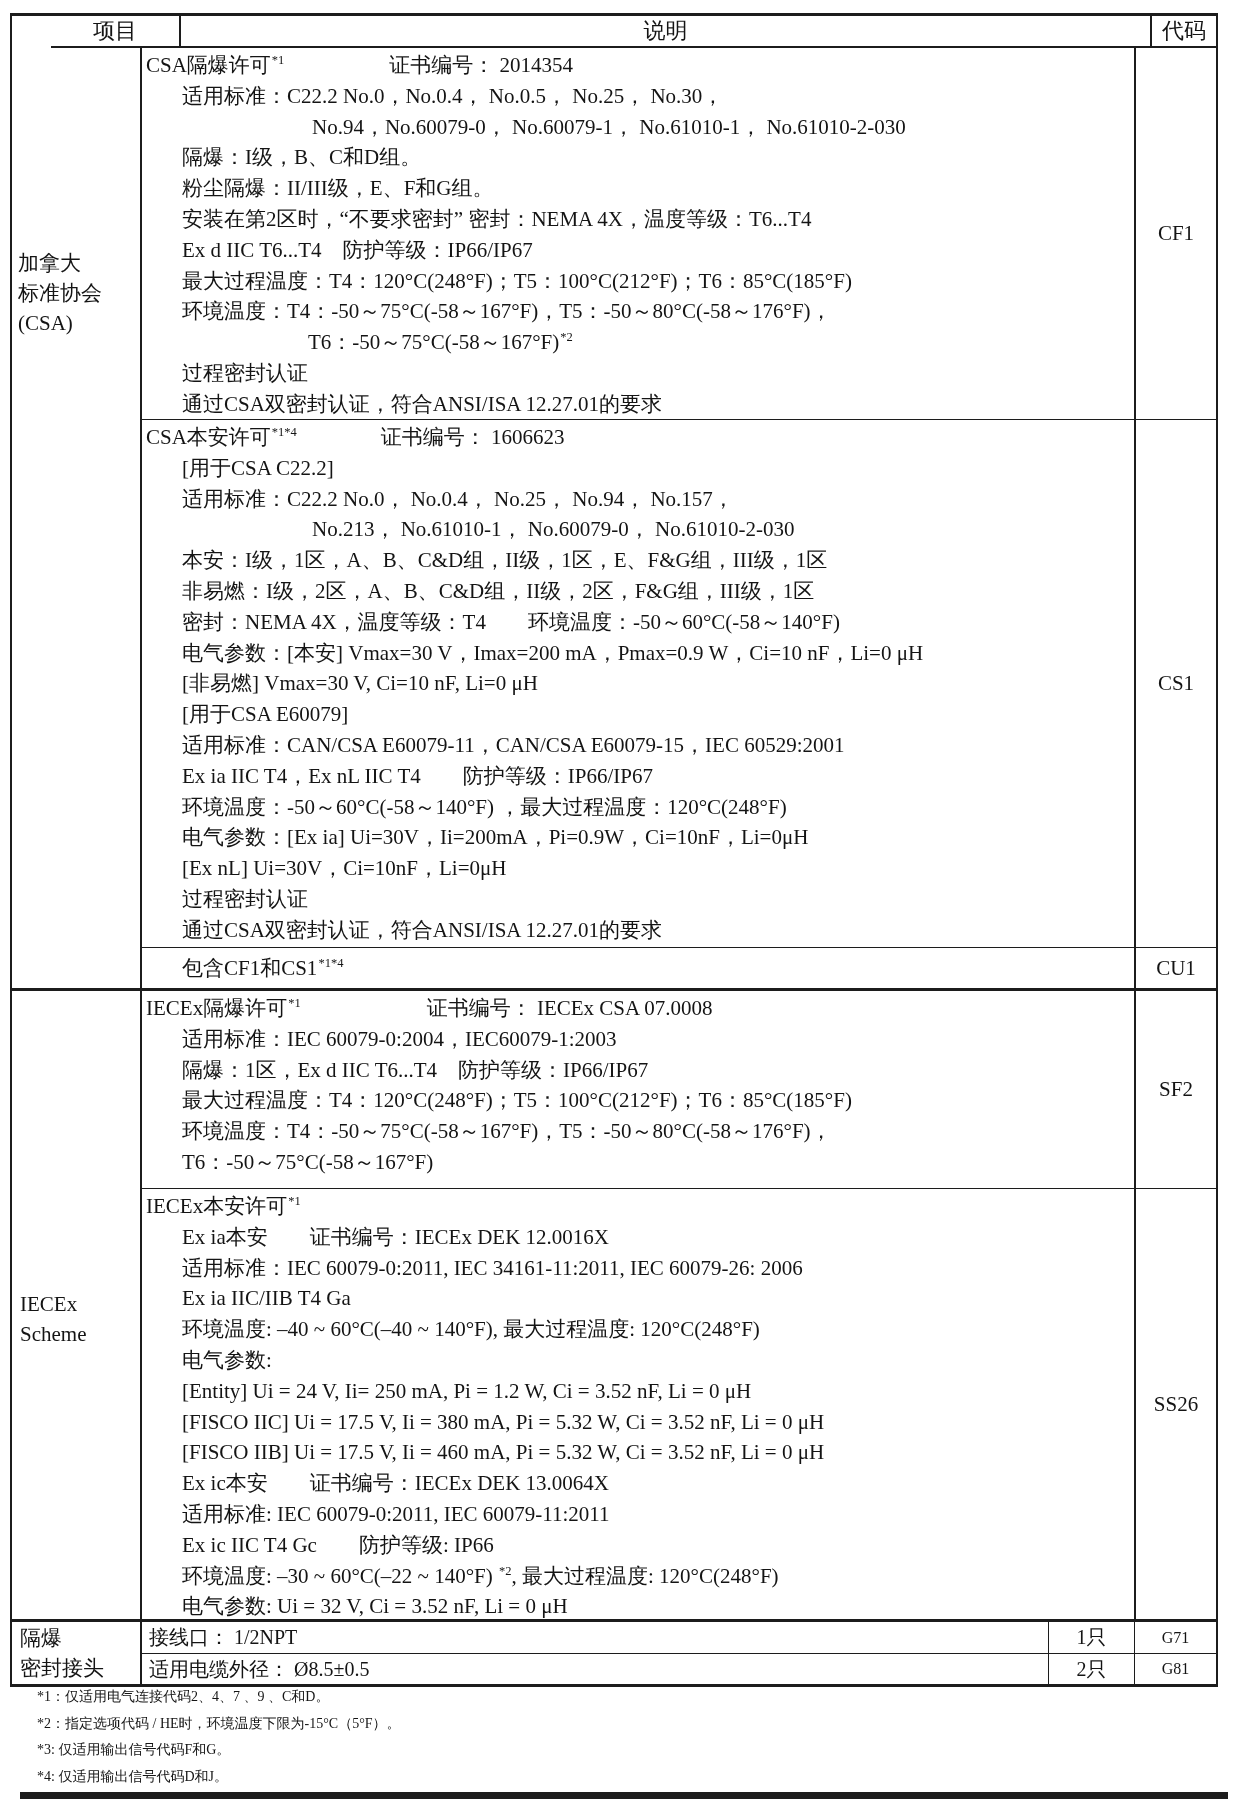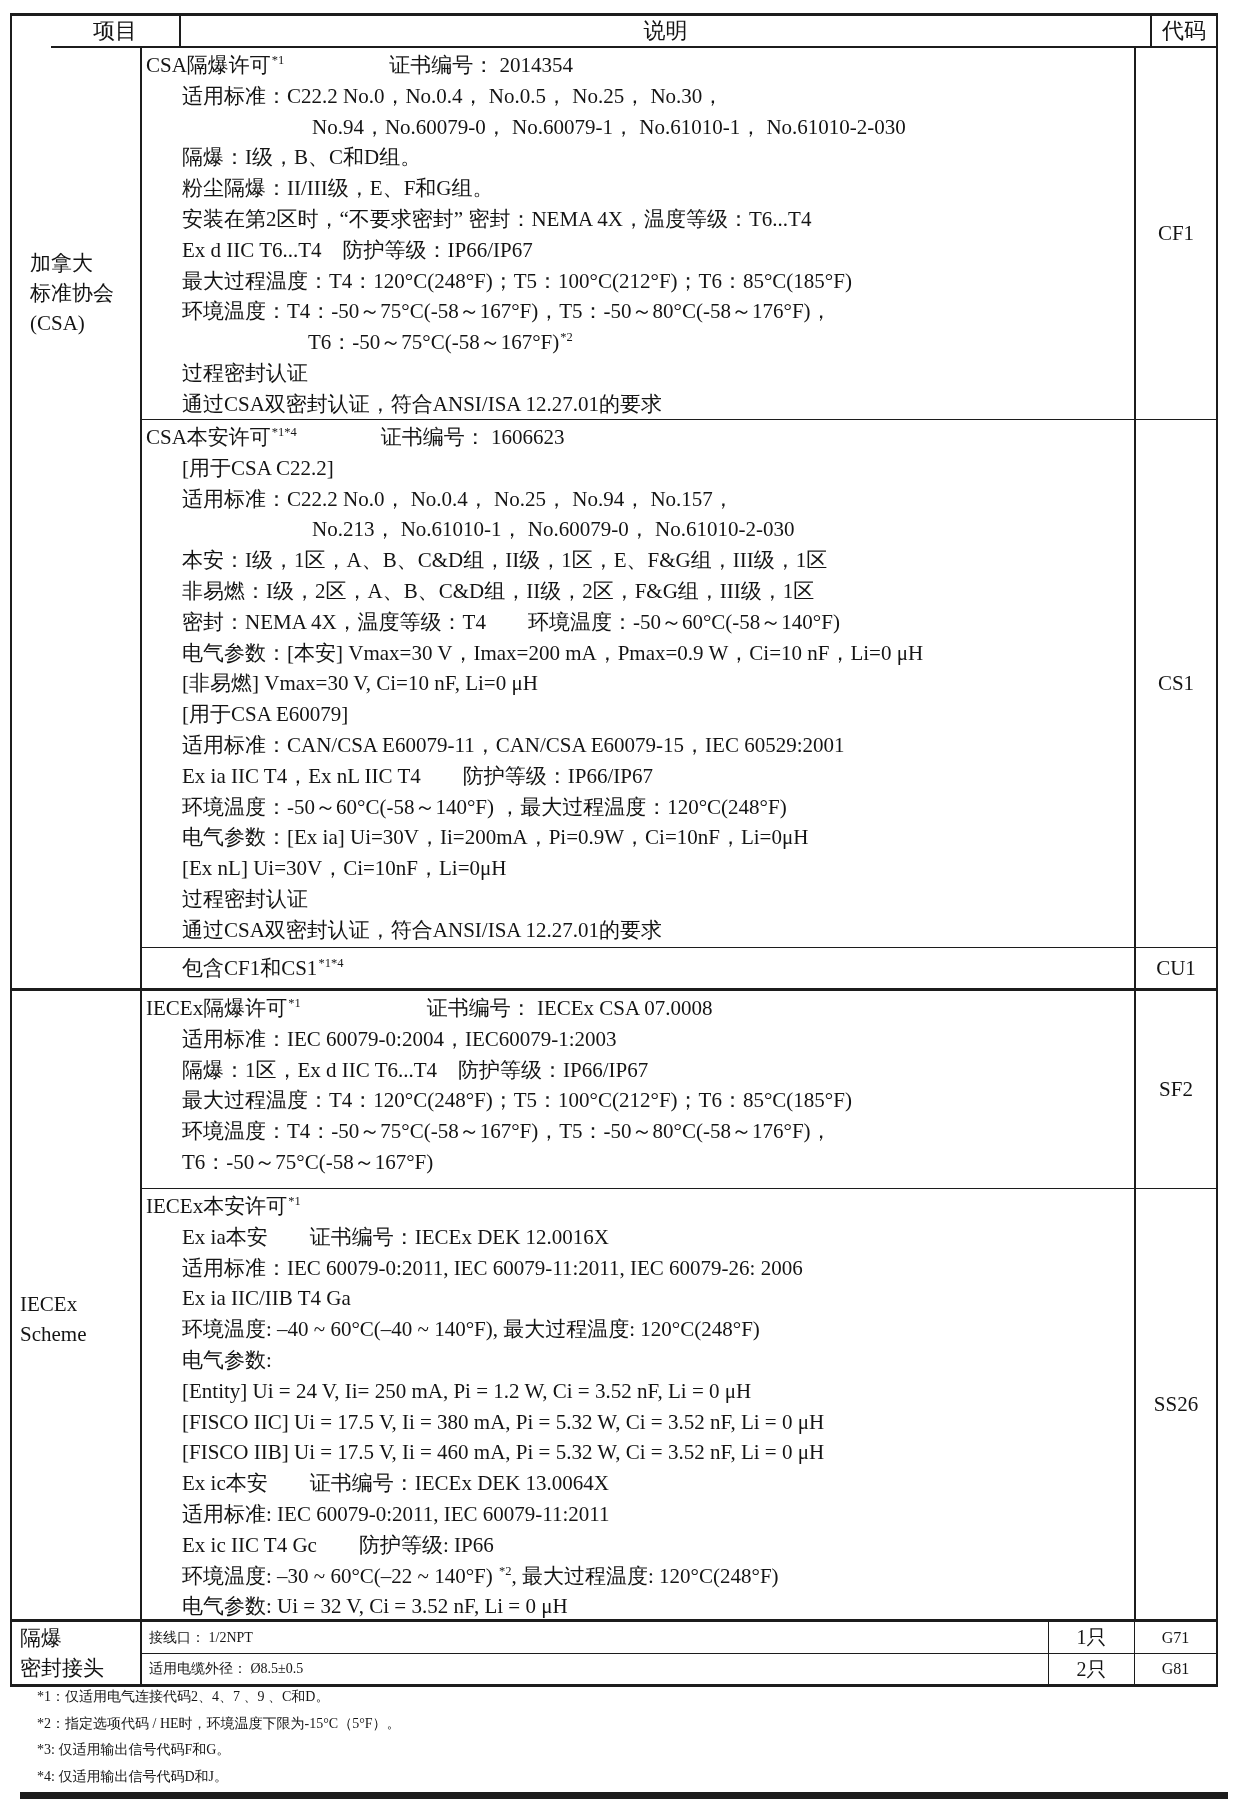--- a/index.html
+++ b/index.html
@@ -13,21 +13,21 @@
   
   .header-row{display:flex;height:32px;border-bottom:2px solid #1c1c1c;margin-left:39px;}
   .hcell{display:flex;align-items:center;justify-content:center;font-size:22px;}
   .h-item{width:130px;border-right:2px solid #1c1c1c;}
   .h-desc{flex:1;}
   .h-code{width:66px;border-left:2px solid #1c1c1c;}
 
   
   .section{display:flex;border-bottom:3px solid #1c1c1c;}
   .item-cell{width:130px;border-right:2px solid #1c1c1c;font-size:21px;line-height:30px;}
-  .section-0 .item-cell{padding:200px 2px 0 18px;}
+  .section-0 .item-cell{padding:200px 2px 0 6px;}
   .section-1 .item-cell{padding:298px 2px 0 8px;}
   .sec-rows{flex:1;display:flex;flex-direction:column;min-width:0;}
   .srow{display:flex;border-bottom:1.5px solid #1c1c1c;}
   .srow:last-child{border-bottom:0;}
   .desc-cell{flex:1;min-width:0;padding:2px 4px 0 2px;overflow:hidden;}
   .code-cell{width:82px;border-left:2px solid #1c1c1c;display:flex;align-items:center;
              justify-content:center;font-size:21px;}
   .row-CF1{height:372px;}
   .row-CS1{height:528px;}
   .row-CU1{height:40px;}
@@ -43,21 +43,21 @@
   .ind3{padding-left:164px;}
   sup{font-size:12.5px;vertical-align:super;line-height:0;margin-left:1px;}
 
   
   .bottom-section{border-bottom:0;border-radius:16px;}
   .bottom-section .item-cell{padding:1px 2px 0 8px;}
   .brow{display:flex;height:32px;}
   .brow + .brow{height:30px;}
   .brow:first-child{border-bottom:1.5px solid #1c1c1c;}
   .bdesc{flex:1;min-width:0;display:flex;align-items:center;padding-left:7px;
-         font-size:14px;white-space:nowrap;overflow:hidden;}
+         font-size:20px;white-space:nowrap;overflow:hidden;}
   .bqty{width:86px;border-left:1.5px solid #1c1c1c;display:flex;align-items:center;
         justify-content:center;font-size:20px;}
   .bcode{width:82px;border-left:1.5px solid #1c1c1c;display:flex;align-items:center;
          justify-content:center;font-size:16px;}
 
   
   .footnotes{position:absolute;left:37px;top:1684px;font-size:14px;line-height:26.5px;}
   .footnote{white-space:nowrap;}
 
   .bottom-bar{position:absolute;left:20px;top:1792px;width:1208px;height:7px;background:#1d1d1d;}
@@ -145,21 +145,21 @@
                 <div class="line ind1">最大过程温度：T4：120°C(248°F)；T5：100°C(212°F)；T6：85°C(185°F)</div>
                 <div class="line ind1">环境温度：T4：-50～75°C(-58～167°F)，T5：-50～80°C(-58～176°F)，</div>
                 <div class="line ind1">T6：-50～75°C(-58～167°F)</div>
               </div>
               <div class="code-cell">SF2</div>
             </div>
             <div class="srow row-SS26">
               <div class="desc-cell">
                 <div class="line ind0">IECEx本安许可<sup>*1</sup></div>
                 <div class="line ind1">Ex ia本安　　证书编号：IECEx DEK 12.0016X</div>
-                <div class="line ind1">适用标准：IEC 60079-0:2011, IEC 60079-11:2011, IEC 60079-26: 2006</div>
+                <div class="line ind1">适用标准：IEC 60079-0:2011, IEC 34161-11:2011, IEC 60079-26: 2006</div>
                 <div class="line ind1">Ex ia IIC/IIB T4 Ga</div>
                 <div class="line ind1">环境温度: –40 ~ 60°C(–40 ~ 140°F), 最大过程温度: 120°C(248°F)</div>
                 <div class="line ind1">电气参数:</div>
                 <div class="line ind1">[Entity] Ui = 24 V, Ii= 250 mA, Pi = 1.2 W, Ci = 3.52 nF, Li = 0 μH</div>
                 <div class="line ind1">[FISCO IIC] Ui = 17.5 V, Ii = 380 mA, Pi = 5.32 W, Ci = 3.52 nF, Li = 0 μH</div>
                 <div class="line ind1">[FISCO IIB] Ui = 17.5 V, Ii = 460 mA, Pi = 5.32 W, Ci = 3.52 nF, Li = 0 μH</div>
                 <div class="line ind1">Ex ic本安　　证书编号：IECEx DEK 13.0064X</div>
                 <div class="line ind1">适用标准: IEC 60079-0:2011, IEC 60079-11:2011</div>
                 <div class="line ind1">Ex ic IIC T4 Gc　　防护等级: IP66</div>
                 <div class="line ind1">环境温度: –30 ~ 60°C(–22 ~ 140°F) <sup>*2</sup>, 最大过程温度: 120°C(248°F)</div>

